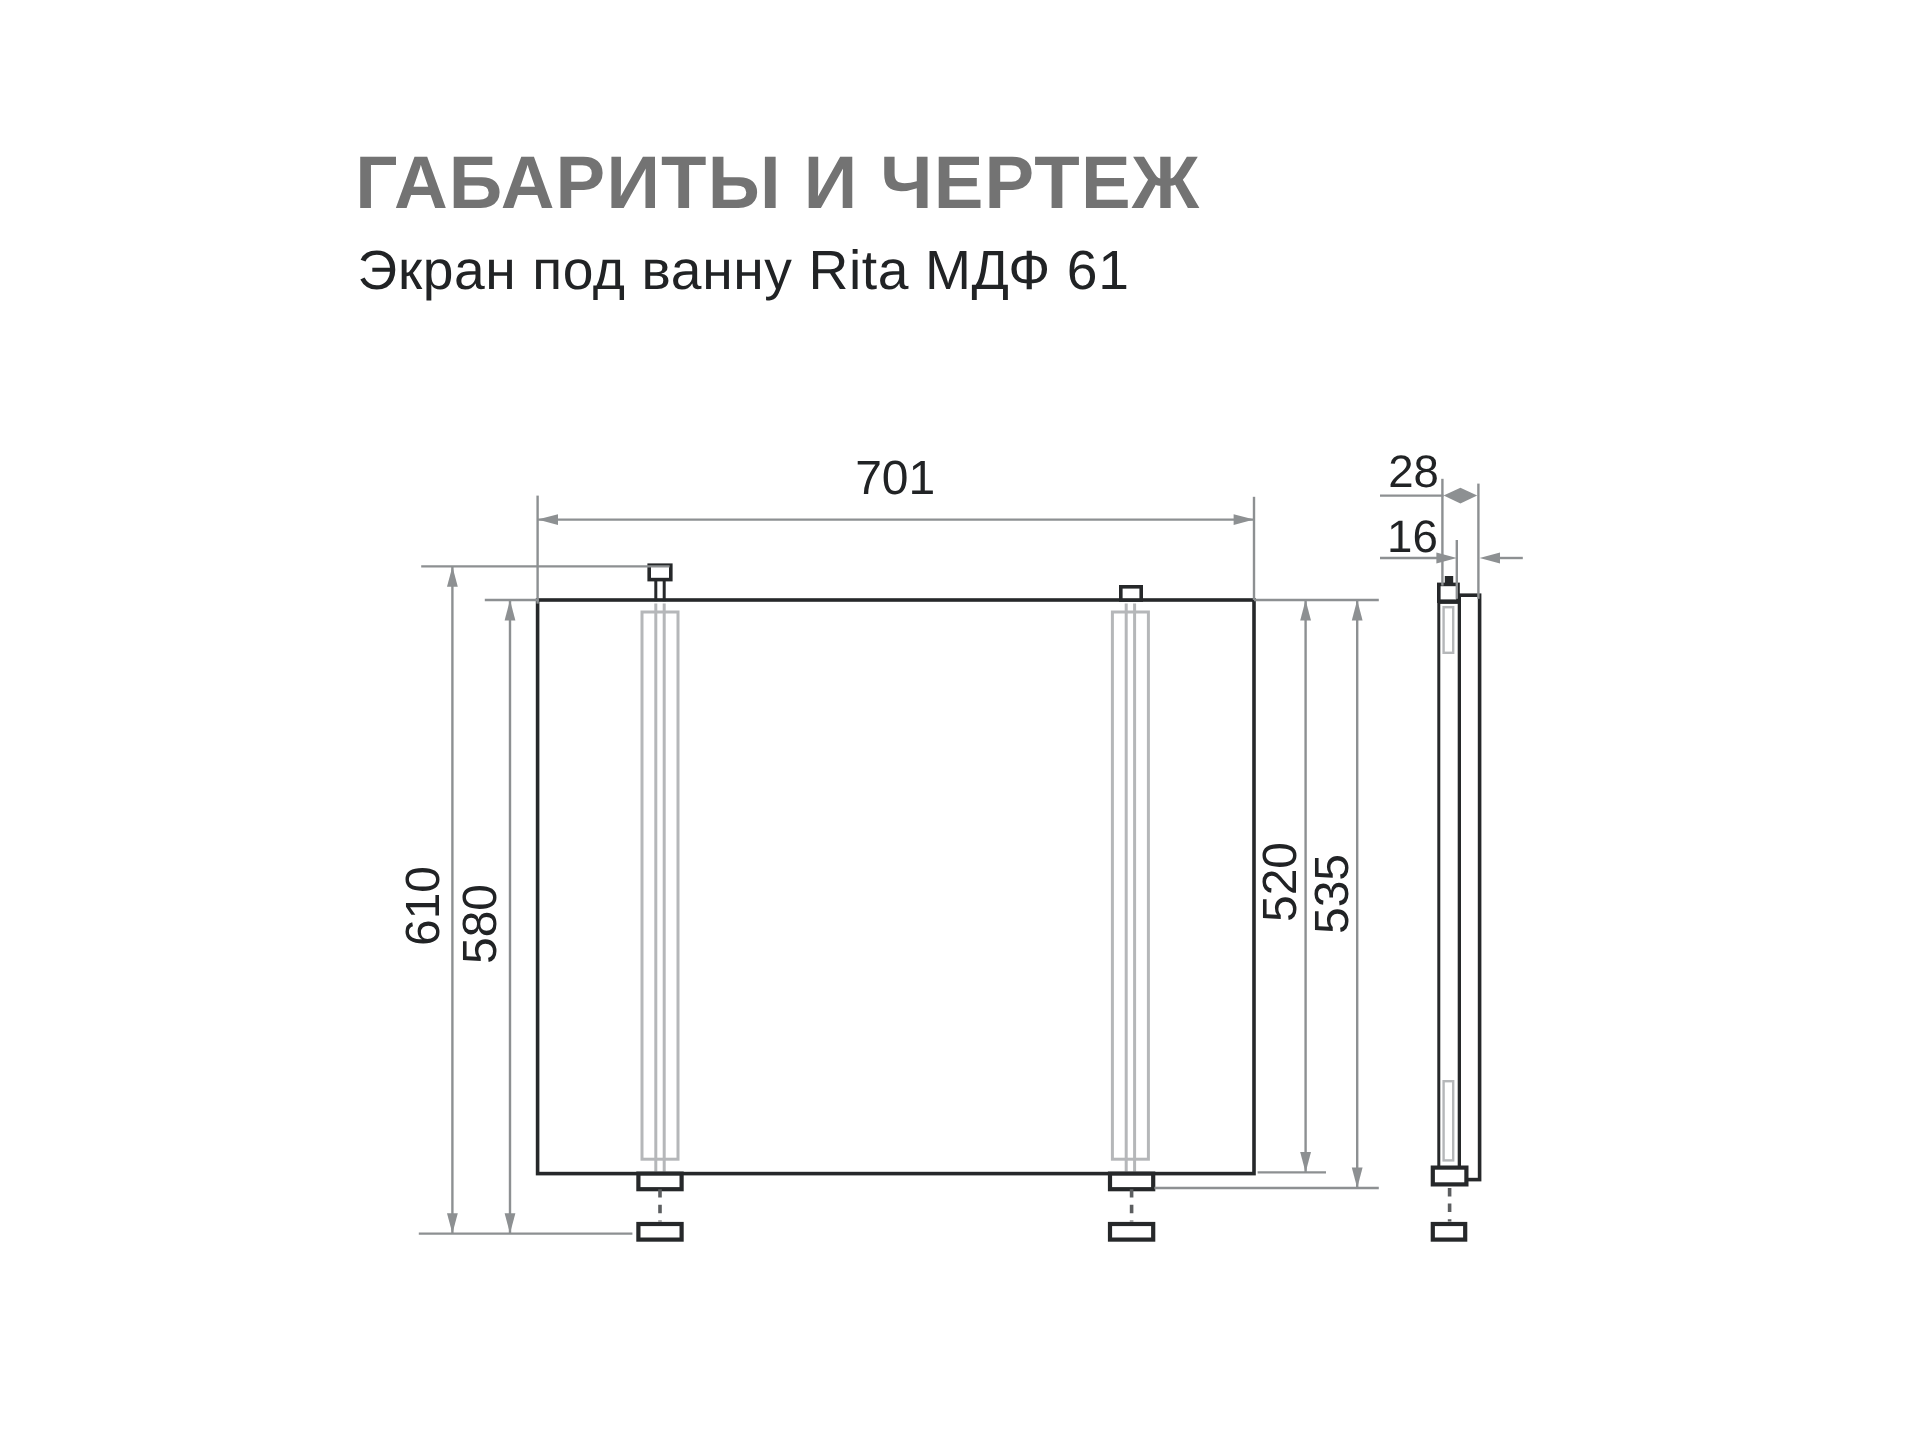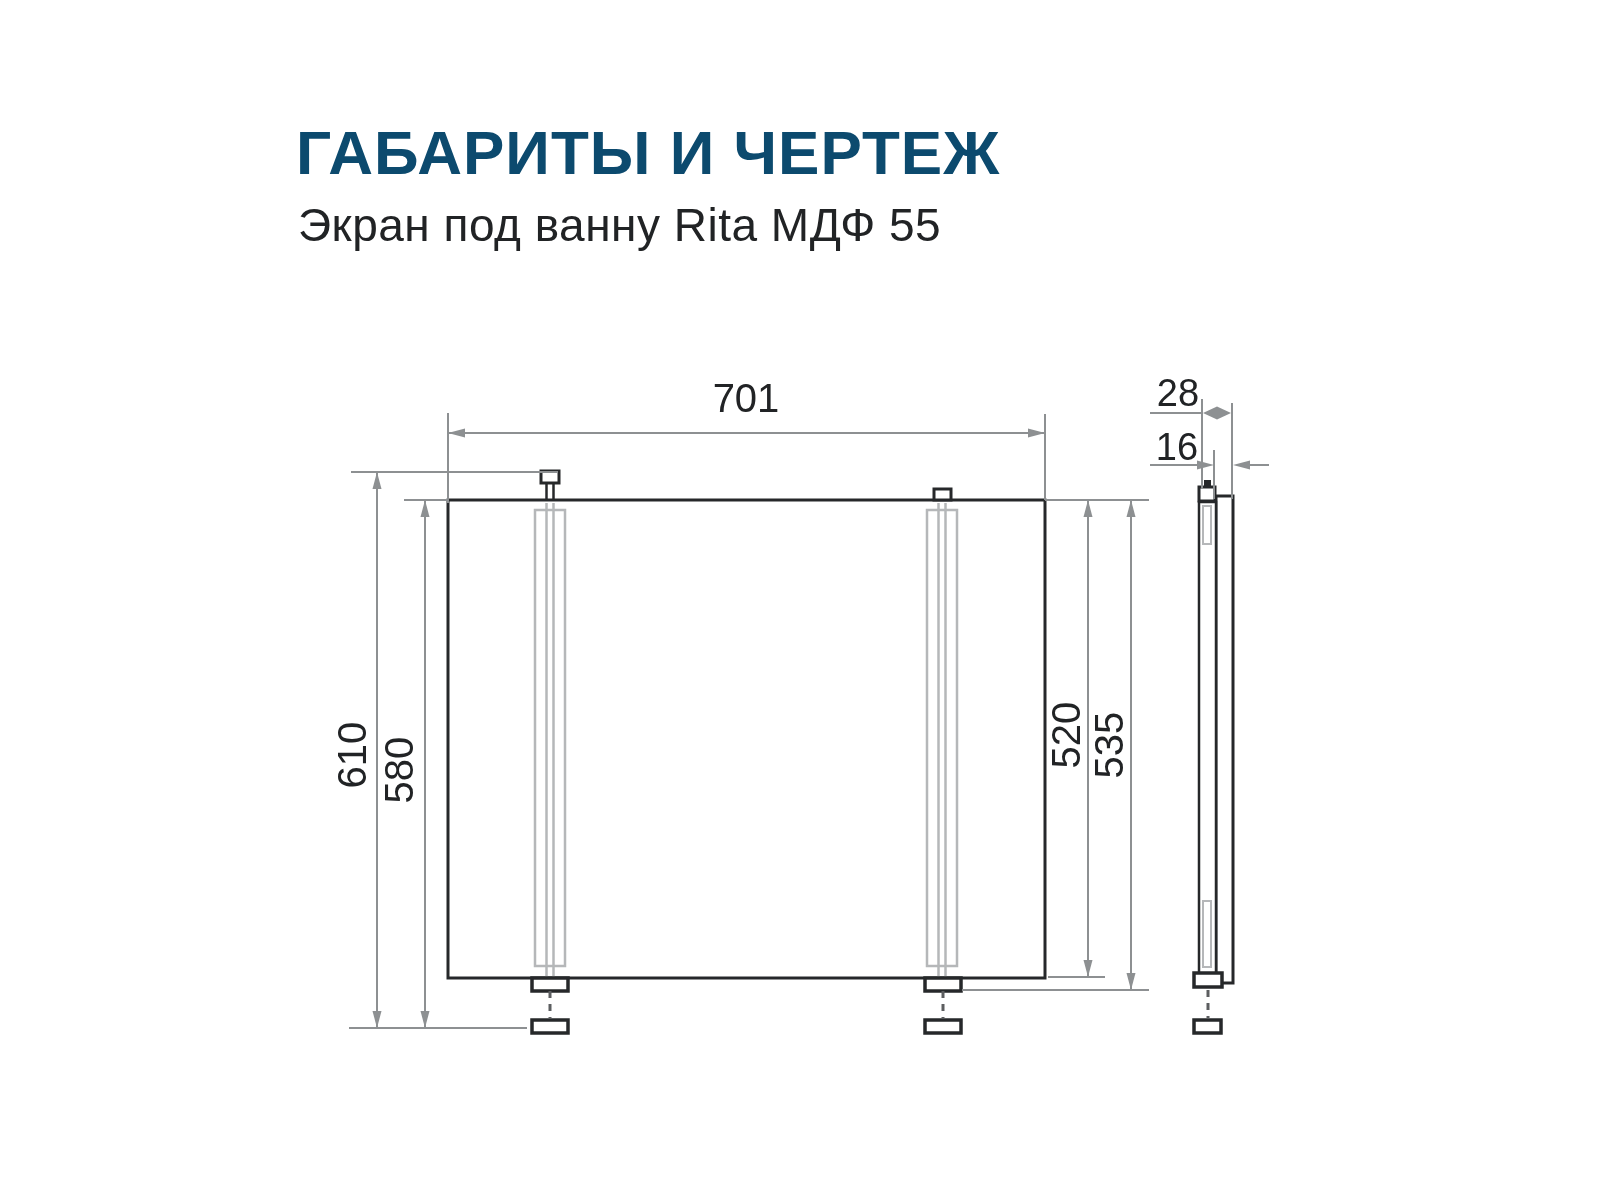--- a/index.html
+++ b/index.html
@@ -1,36 +1,36 @@
 <!DOCTYPE html>
 <html><head>
 <meta charset="utf-8">
 <style>
   html,body{margin:0;padding:0;background:#ffffff;}
   body{width:1600px;height:1200px;position:relative;font-family:"Liberation Sans",sans-serif;overflow:hidden;}
-  .page-title{position:absolute;left:296px;top:122px;font-size:62px;font-weight:700;color:#0c4a6e;letter-spacing:1px;line-height:1;white-space:nowrap;}
+  .page-title{position:absolute;left:296px;top:122px;font-size:62px;font-weight:700;color:#737373;letter-spacing:1px;line-height:1;white-space:nowrap;}
   .page-subtitle{position:absolute;left:298px;top:202px;font-size:46px;font-weight:400;color:#212325;letter-spacing:0.5px;line-height:1;white-space:nowrap;}
   svg{position:absolute;left:0;top:0;}
   .outline{stroke:#26282a;fill:#ffffff;}
   .sw3{stroke-width:3;}
   .sw35{stroke-width:3.5;}
   .rail{stroke:#b5b7b9;fill:none;stroke-width:2.5;}
   .railline{stroke:#b5b7b9;stroke-width:2.5;}
   .adjstem{stroke:#26282a;stroke-width:2.5;}
   .dim{stroke:#8d9092;stroke-width:2;fill:none;}
   .dimfill{fill:#8d9092;stroke:none;}
   .dash{stroke:#5c5e60;stroke-width:3;stroke-dasharray:7 6;fill:none;}
   text.dimtxt{fill:#212325;font-family:"Liberation Sans",sans-serif;font-size:40px;}
   text.dimtxt-s{fill:#212325;font-family:"Liberation Sans",sans-serif;font-size:38px;}
 </style>
 </head>
 <body>
 
 <div class="page-title">ГАБАРИТЫ И ЧЕРТЕЖ</div>
-<div class="page-subtitle">Экран под ванну Rita МДФ 55</div>
+<div class="page-subtitle">Экран под ванну Rita МДФ 61</div>
 
 <svg width="1600" height="1200" viewBox="0 0 1600 1200">
 
   <g>
 
     <rect x="448" y="500" width="597" height="478" class="outline sw3"></rect>
 
     <g>
       <rect x="535" y="510" width="30" height="456" class="rail"></rect>
       <line x1="546.5" y1="503" x2="546.5" y2="977" class="railline"></line>

